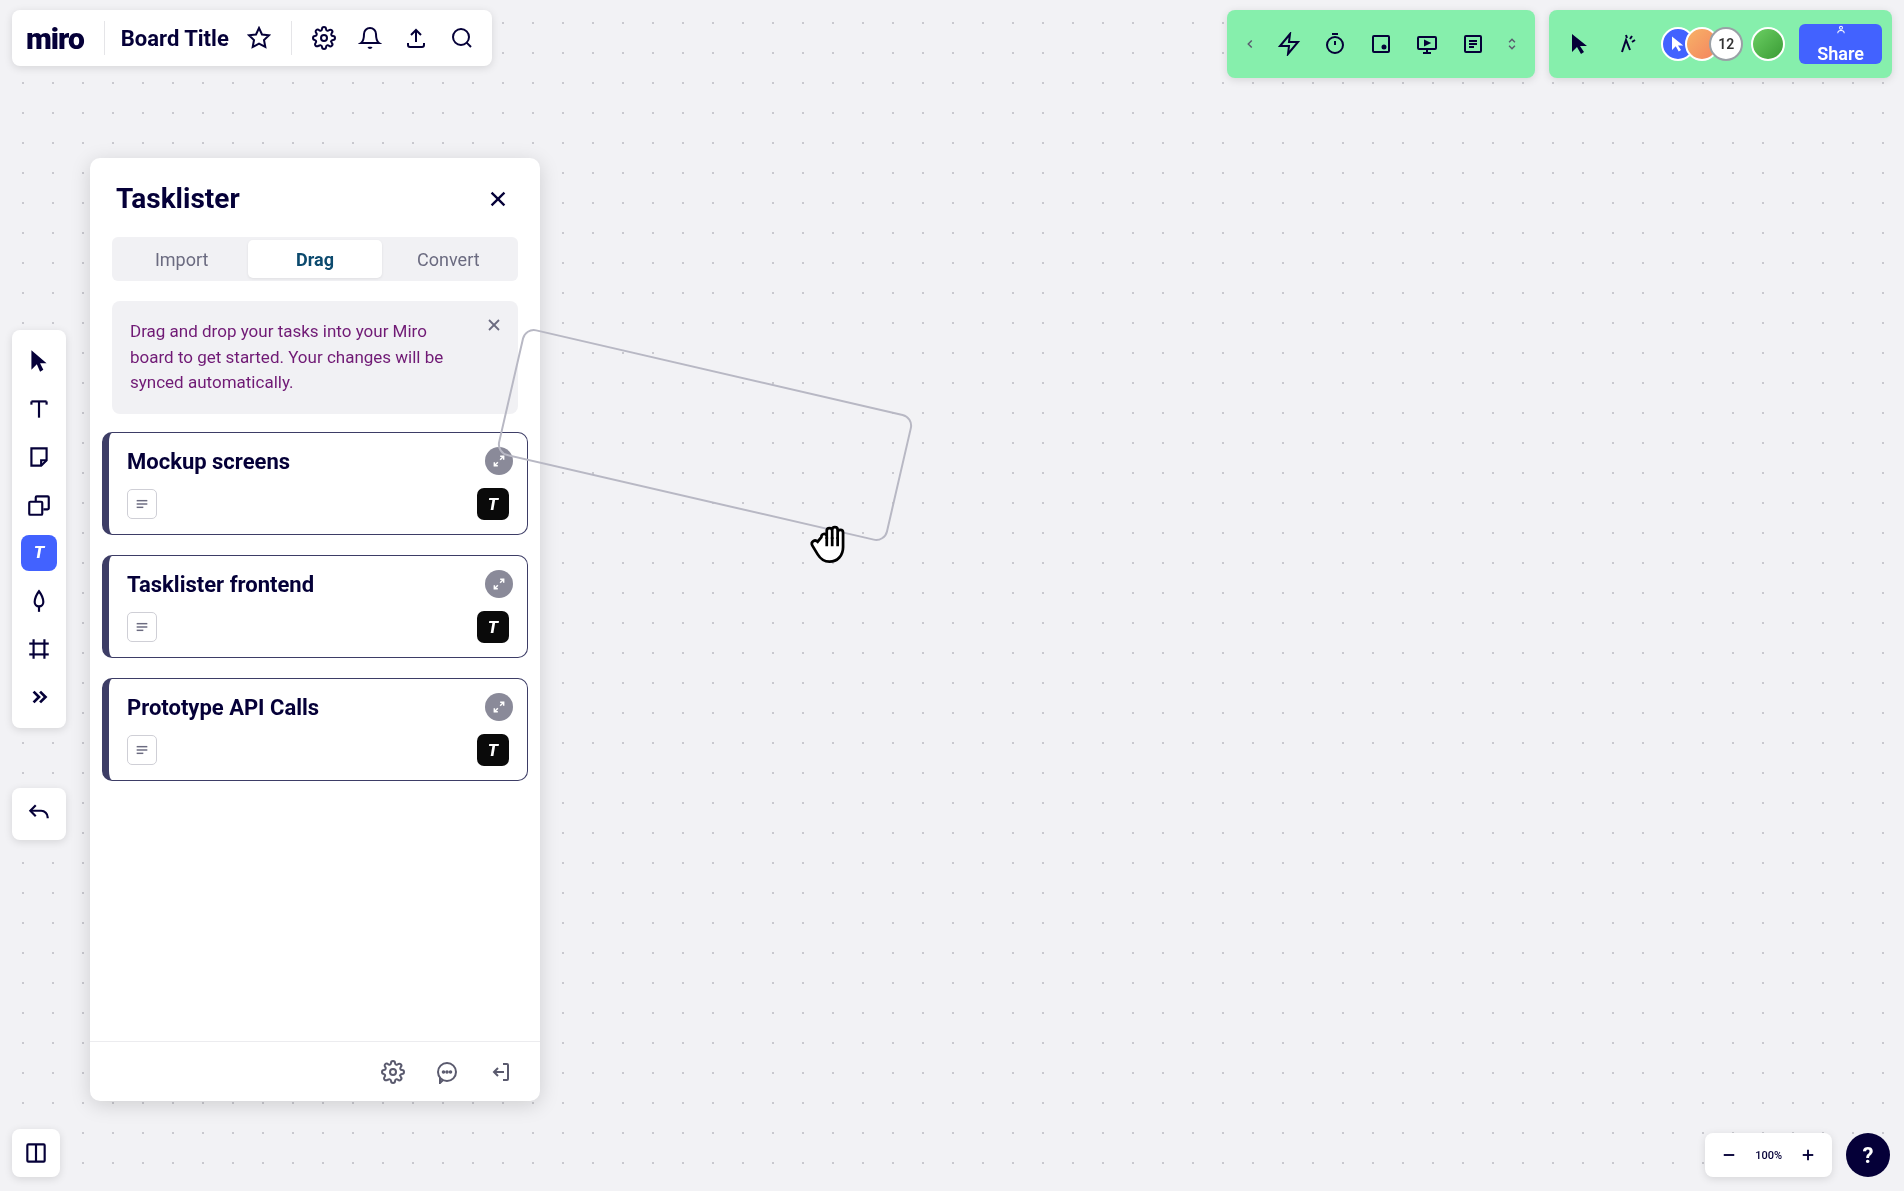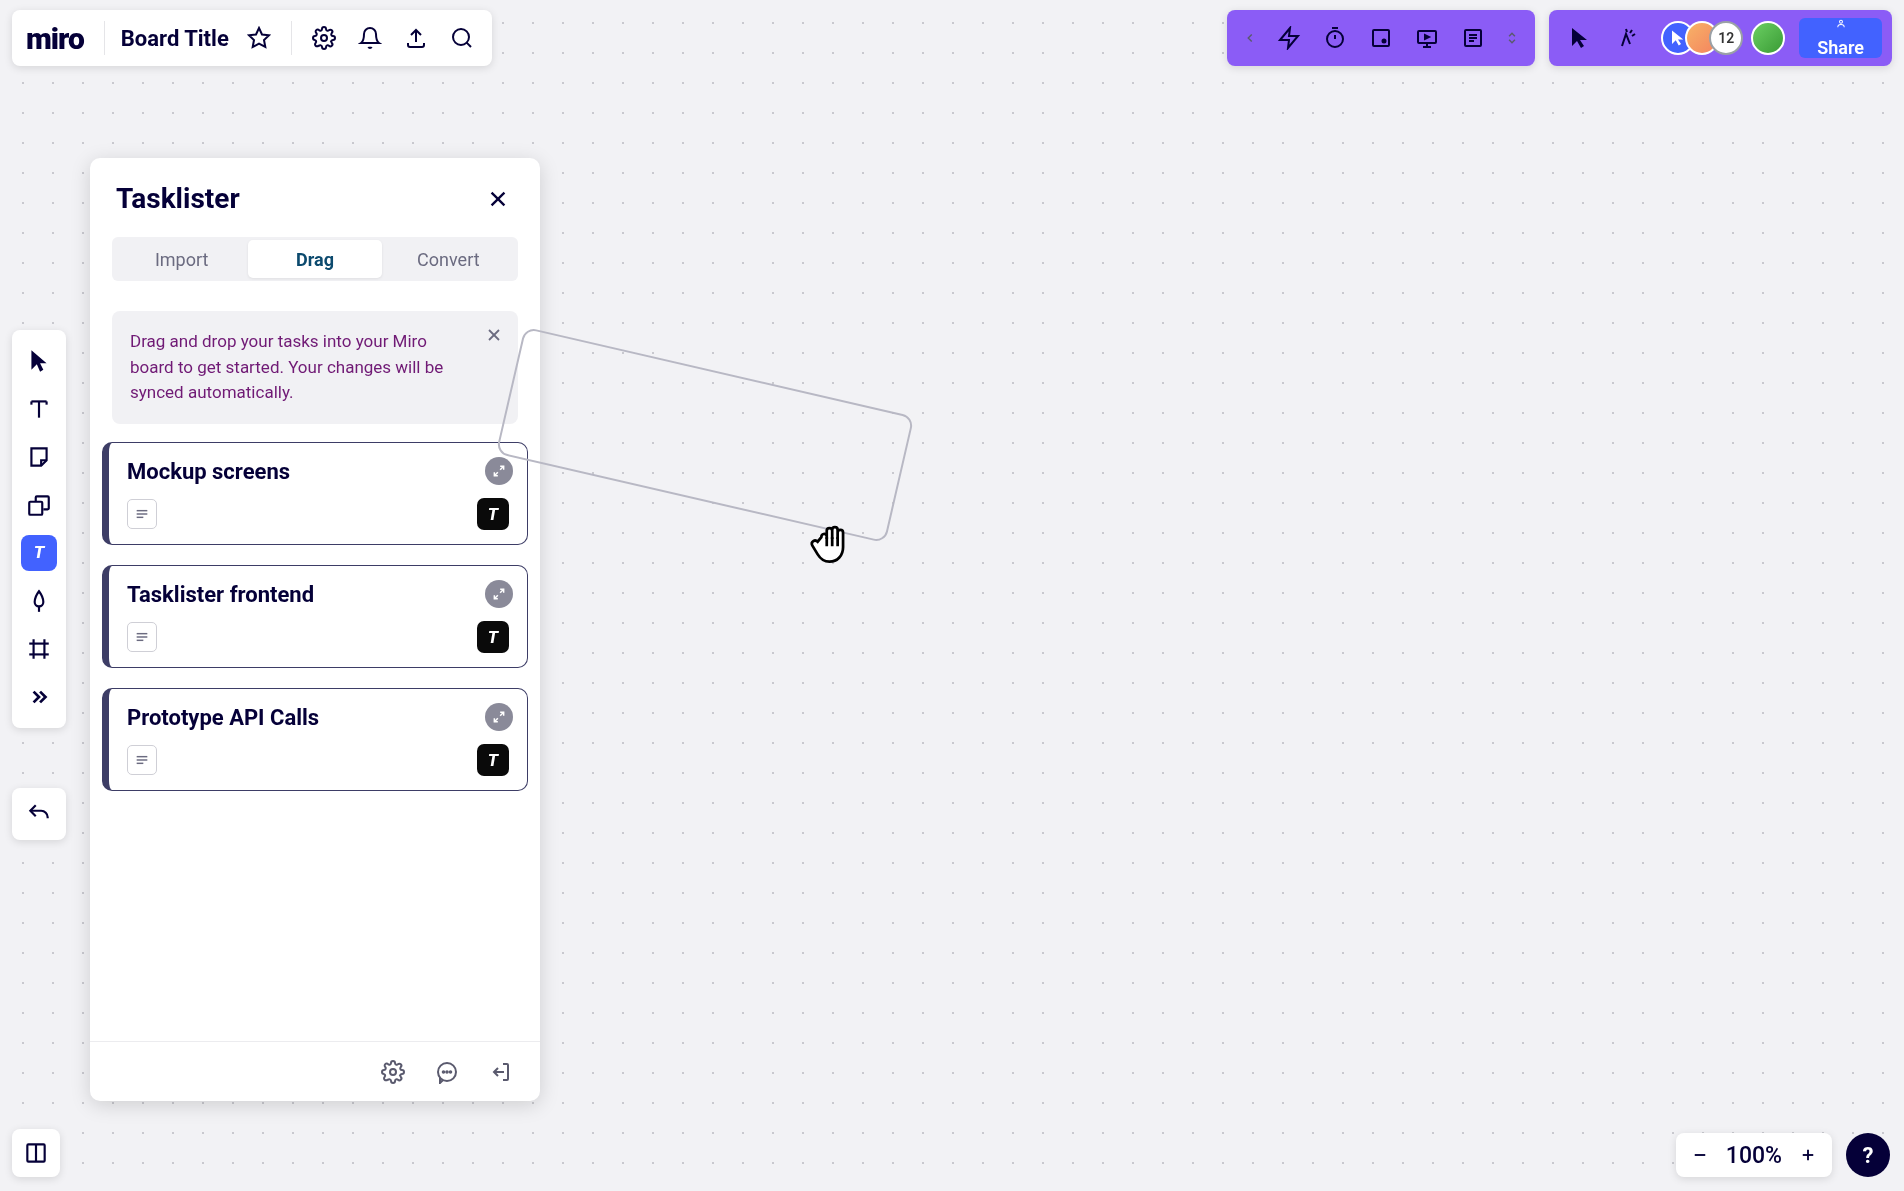--- a/index.html
+++ b/index.html
@@ -66,22 +66,22 @@
   .icon-btn svg { width: 24px; height: 24px; }
   
   .top-right-wrap {
     position: absolute;
     top: 10px;
     right: 12px;
     display: flex;
     gap: 14px;
   }
   .top-right-bar {
-    height: 56px;
-    background: #8b5cf6;
+    height: 68px;
+    background: #86efac;
     border-radius: 8px;
     box-shadow: 0 2px 8px rgba(0,0,0,0.12);
     display: flex;
     align-items: center;
     padding: 0 10px;
     gap: 6px;
   }
   .collab-bar .icon-btn { width: 42px; }
   .avatar-stack {
     display: flex;
@@ -195,21 +195,21 @@
   }
   .panel-close {
     width: 32px;
     height: 32px;
     display:flex;align-items:center;justify-content:center;
     cursor:pointer;
     color:#050038;
   }
   .panel-close svg { width:22px; height:22px; stroke-width:2.5; }
   .tabs {
-    margin: 10px 22px 12px 22px;
+    margin: 10px 22px 2px 22px;
     background: #f1f1f4;
     border-radius: 6px;
     display: flex;
     height: 44px;
     padding: 3px;
   }
   .tab {
     flex: 1;
     display:flex;align-items:center;justify-content:center;
     font-size: 18px;
@@ -360,21 +360,21 @@
     gap:4px;
   }
   .zoom-btn {
     width:32px;height:32px;
     display:flex;align-items:center;justify-content:center;
     cursor:pointer;
     font-size:22px;
     color:#050038;
   }
   .zoom-level {
-    font-size:23px;
+    font-size:11px;
     color:#050038;
     padding: 0 6px;
     font-weight:500;
   }
   .help-btn {
     position:absolute;
     right:14px;bottom:14px;
     width:44px;height:44px;
     background:#050038;
     border-radius:50%;

